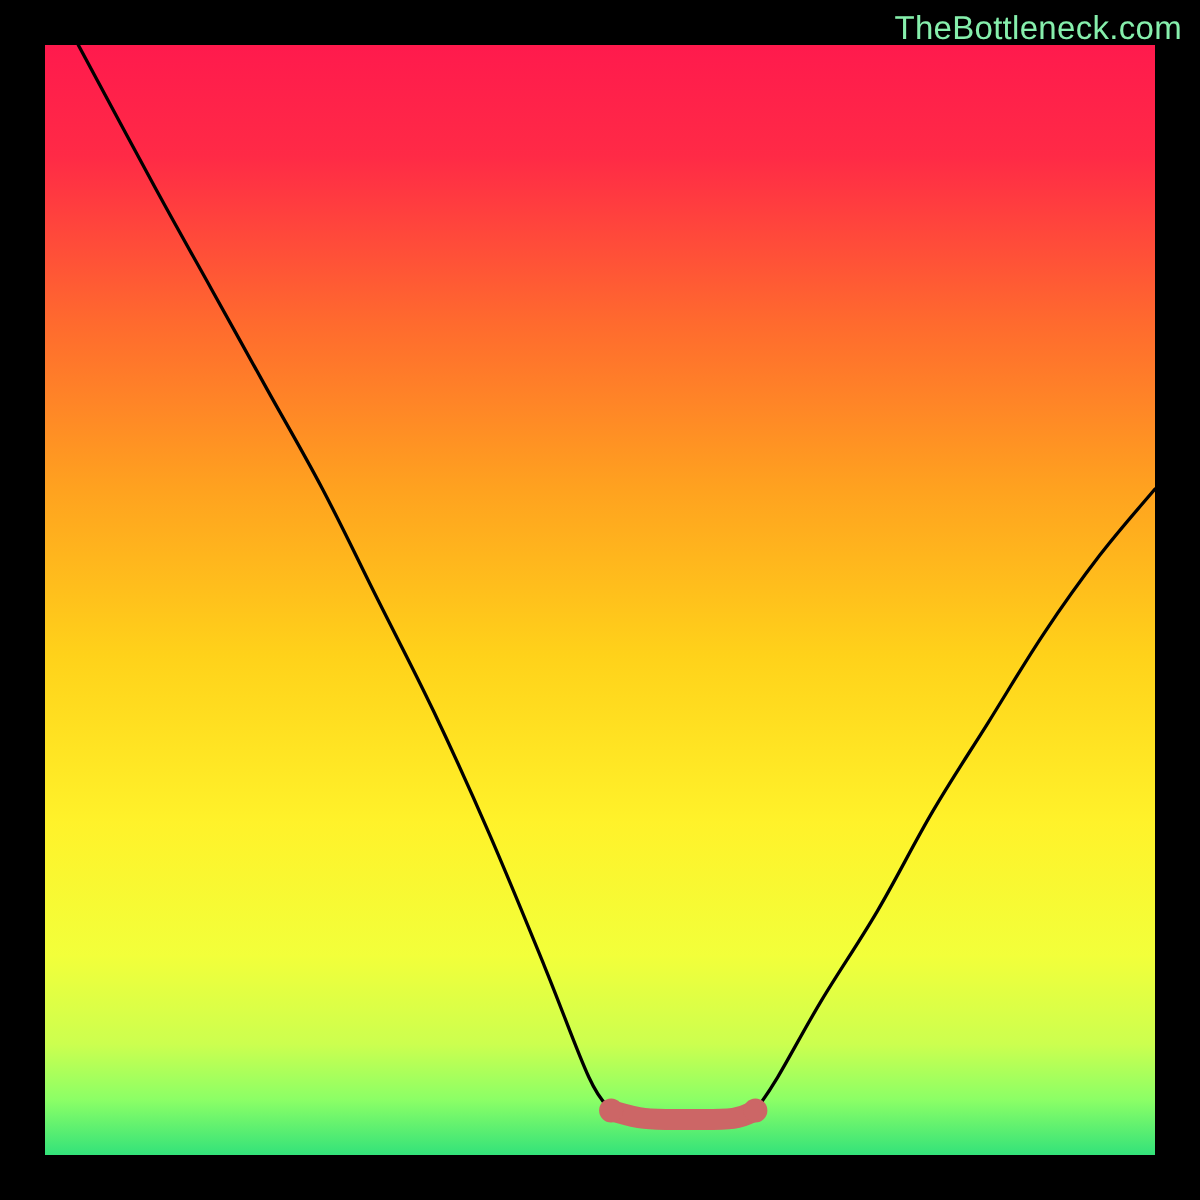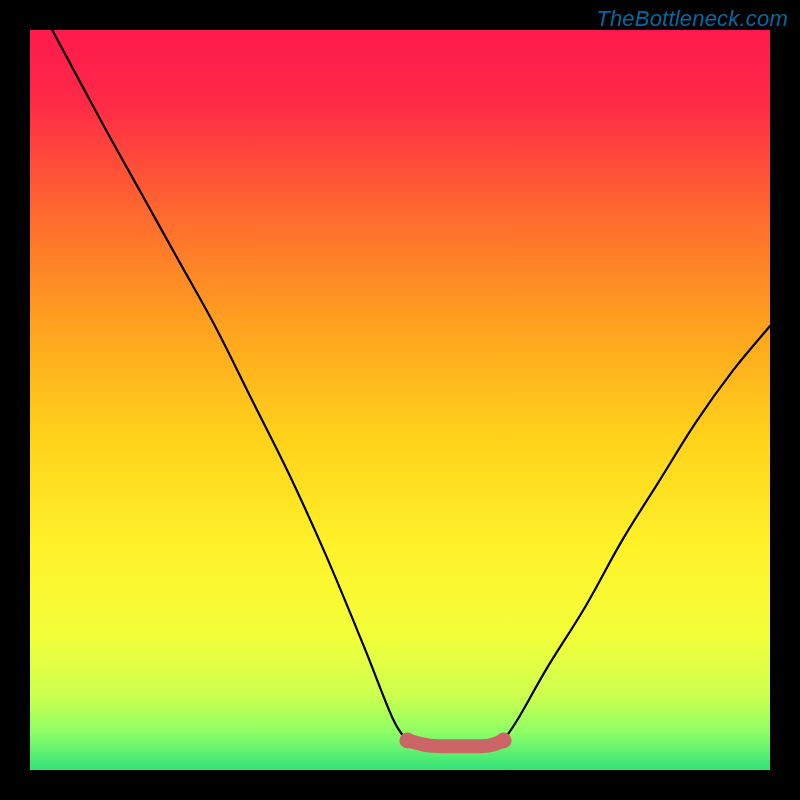--- a/index.html
+++ b/index.html
@@ -24,26 +24,25 @@
     left: 30px;
     top: 30px;
     width: 740px;
     height: 740px;
     overflow: hidden;
   }
   .watermark {
     position: absolute;
     top: 6px;
     right: 12px;
-    color: #0369a1;
+    color: #86efac;
     font-size: 22px;
     font-weight: 500;
     letter-spacing: 0.2px;
     z-index: 5;
-    font-style: italic;
   }
   svg {
     display: block;
   }
 </style>
 </head>
 <body>
 
 <div class="frame">
 

